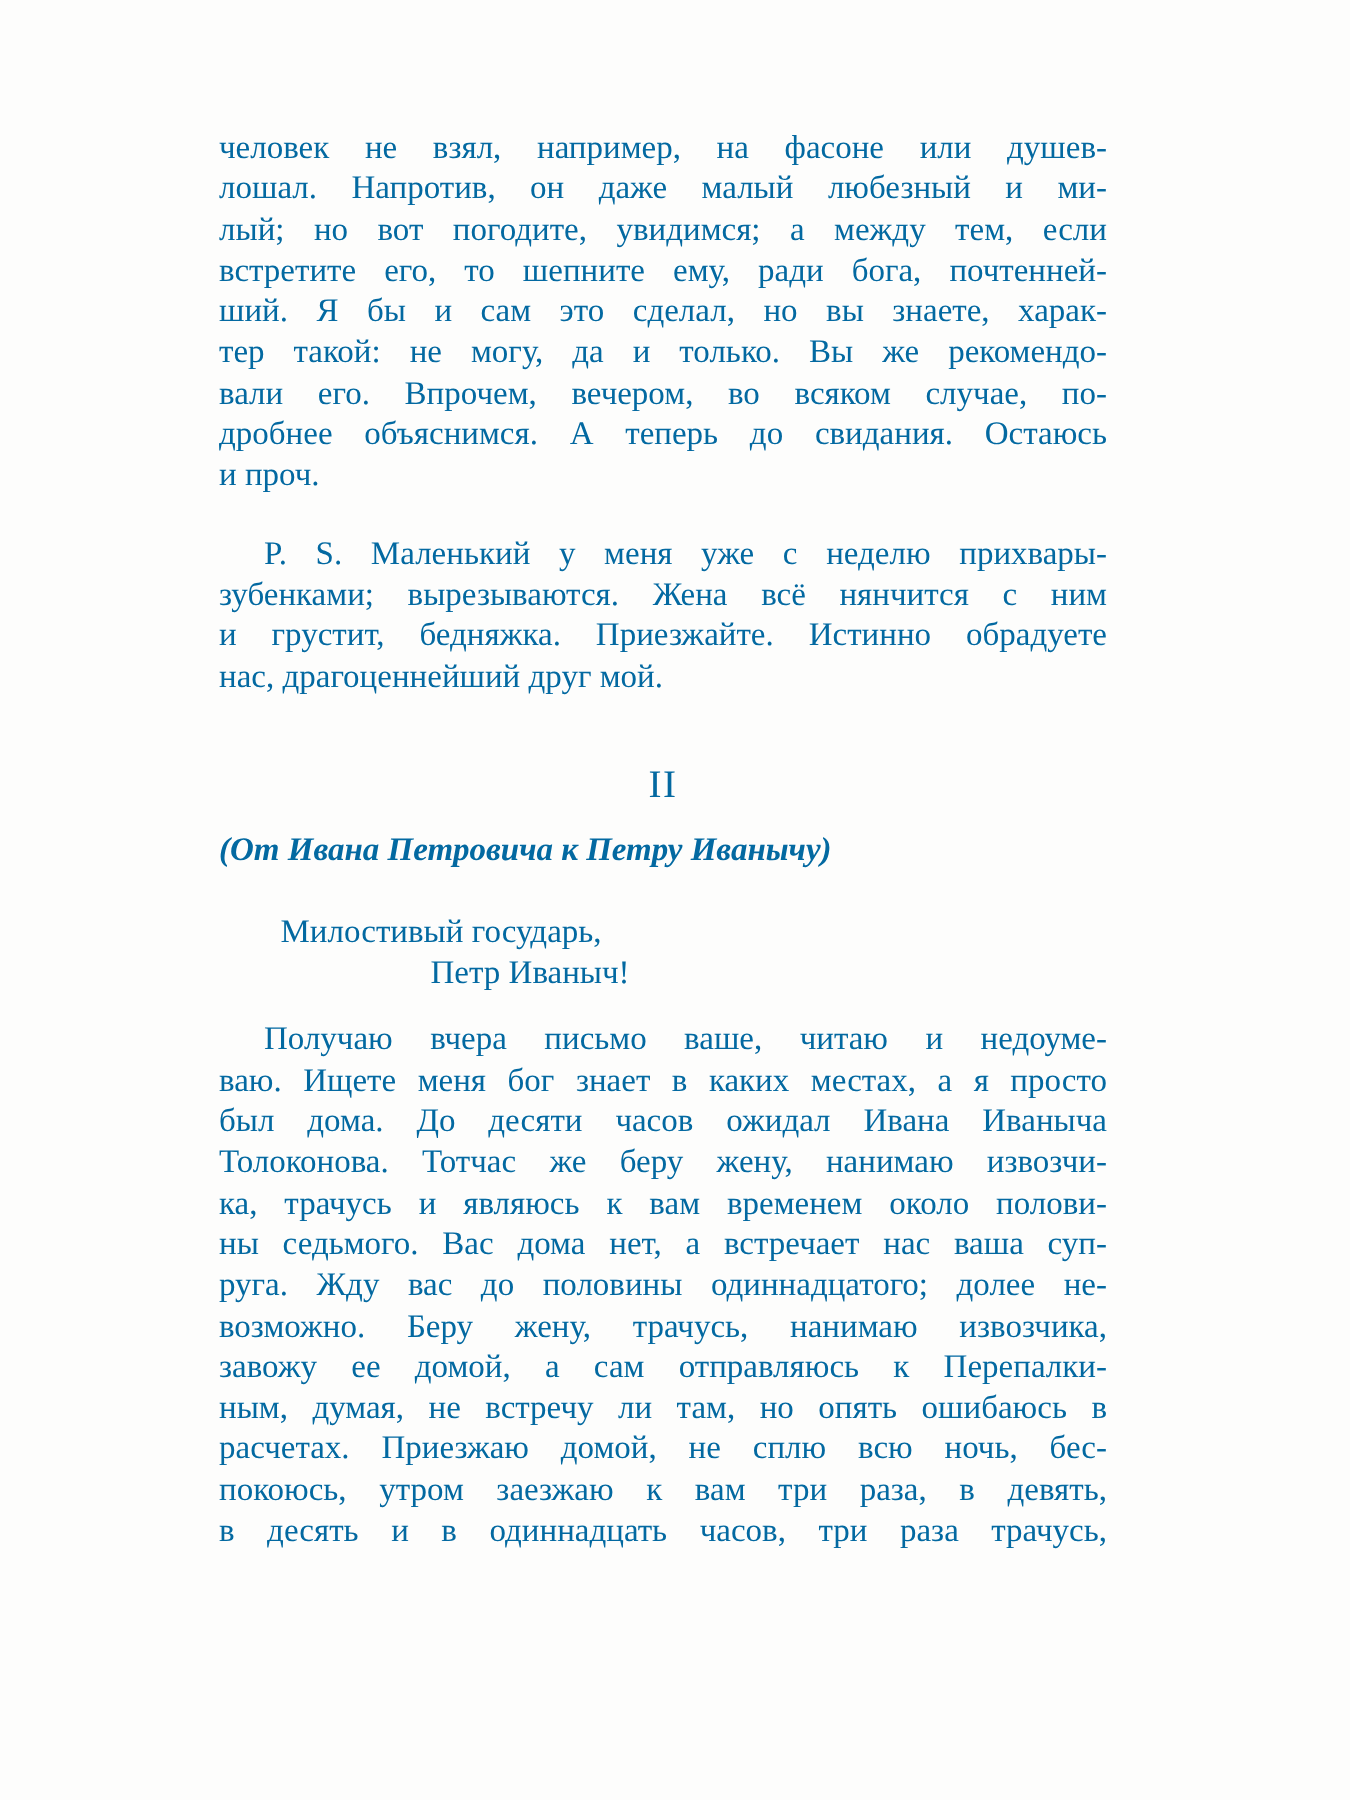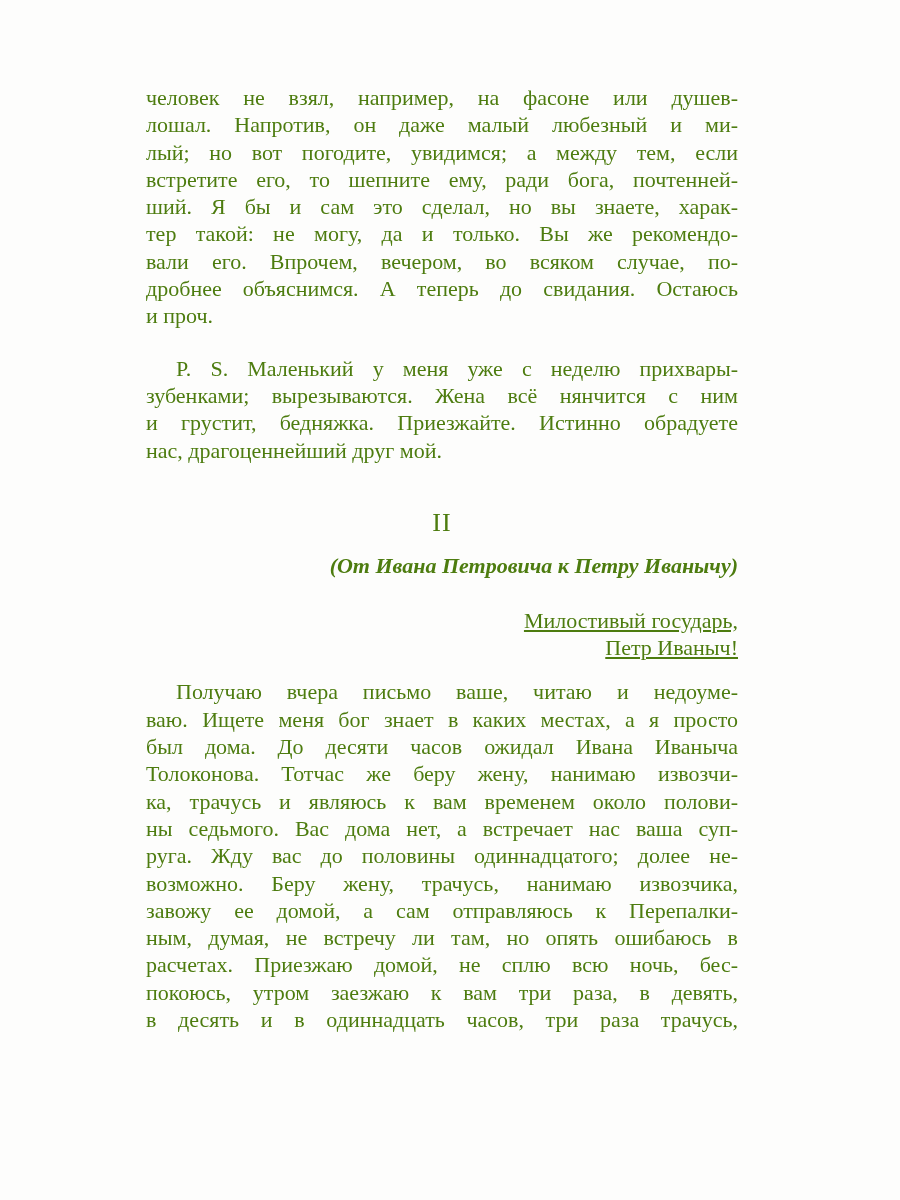--- a/index.html
+++ b/index.html
@@ -7,21 +7,21 @@
     margin: 0;
     padding: 0;
     background: #fdfdfc;
   }
   .page {
     position: relative;
     width: 900px;
     height: 1079px;
     background: #fdfdfc;
     font-family: "Liberation Serif", "DejaVu Serif", serif;
-    color: #4d7c0f;
+    color: #0369a1;
     overflow: hidden;
   }
   .column {
     position: absolute;
     left: 146px;
     top: 84px;
     width: 592px;
     font-size: 22px;
     line-height: 27.3px;
   }
@@ -39,28 +39,28 @@
   .section-number {
     margin-top: 44px;
     text-align: center;
     font-weight: normal;
     font-size: 26px;
     line-height: 30px;
     letter-spacing: 1px;
   }
   .section-subtitle {
     margin-top: 13px;
-    text-align: right;
+    text-align: left;
     font-weight: bold;
     font-style: italic;
     font-size: 22px;
     line-height: 30px;
   }
   .salutation { margin-top: 26px; }
-  .salut-line { text-align: right; text-decoration: underline; }
+  .salut-line { text-align: left; }
   .salut1 { padding-left: 41px; }
   .salut2 { padding-left: 141px; }
   .ps-para { margin-top: 25px; }
   .body2 { margin-top: 17px; }
   .page-number {
     position: absolute;
     left: 146px;
     top: 1117px;
     width: 592px;
     text-align: center;

